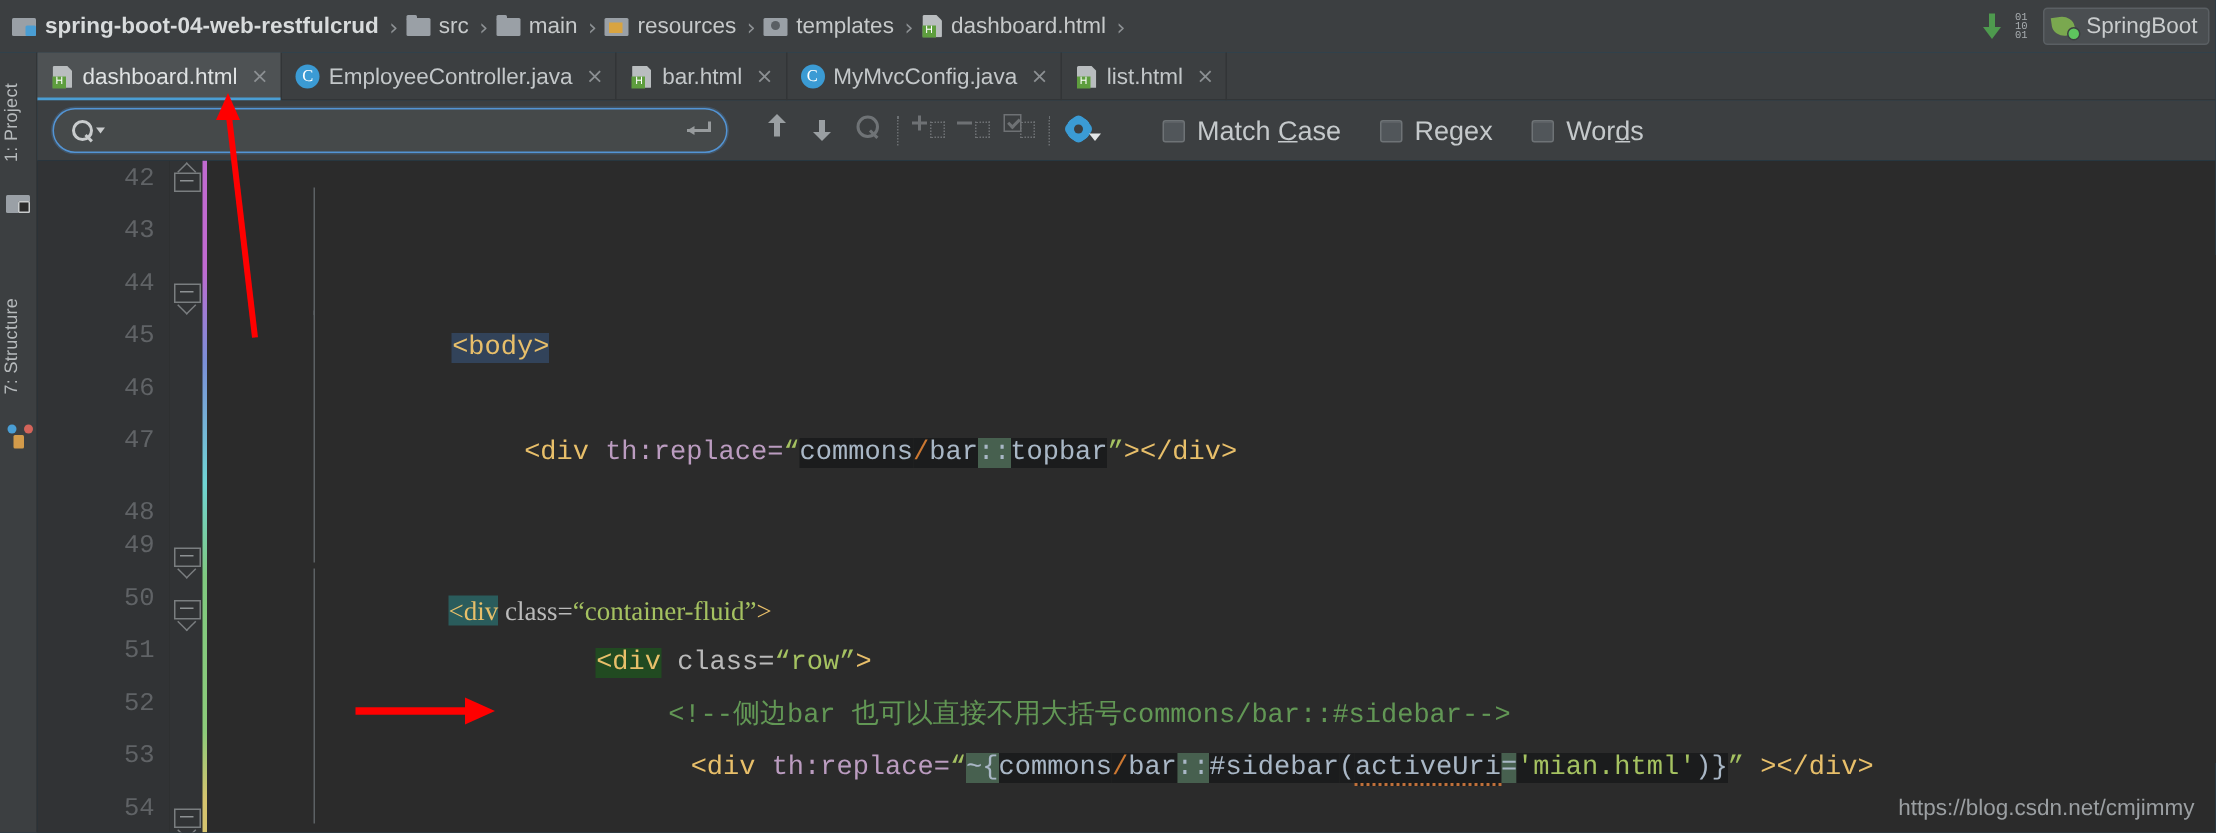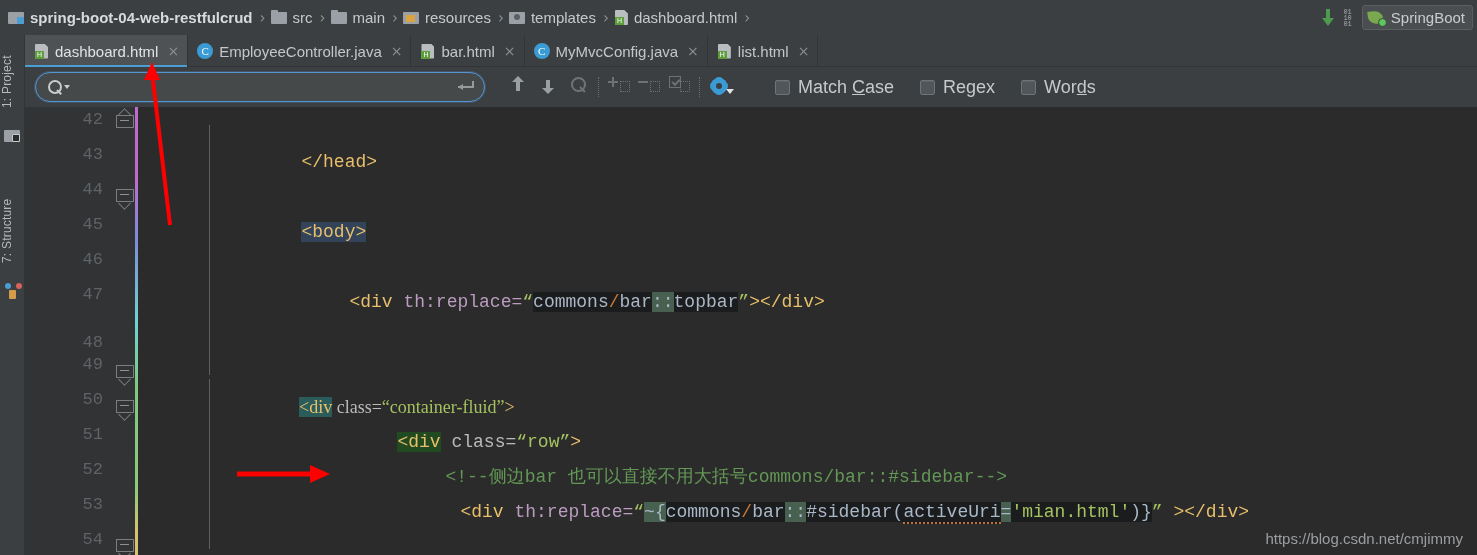--- a/index.html
+++ b/index.html
@@ -549,23 +549,20 @@
       <span class="fold down" style="top:432px">
           <i class="bar"></i>
         </span>
     </div>
 
     <div class="stripe"></div>
 
     <div class="code">
 
       
-      <div class="cl" style="top:3px; left:72px;">
-        <span class="tag">&lt;/head&gt;</span>
-      </div>
 
       
       <div class="cl" style="top:73px; left:72px;">
         <span class="tag hl-body">&lt;body&gt;</span>
       </div>
 
       
 
       
       <div class="cl" style="top:143px; left:120px;">

